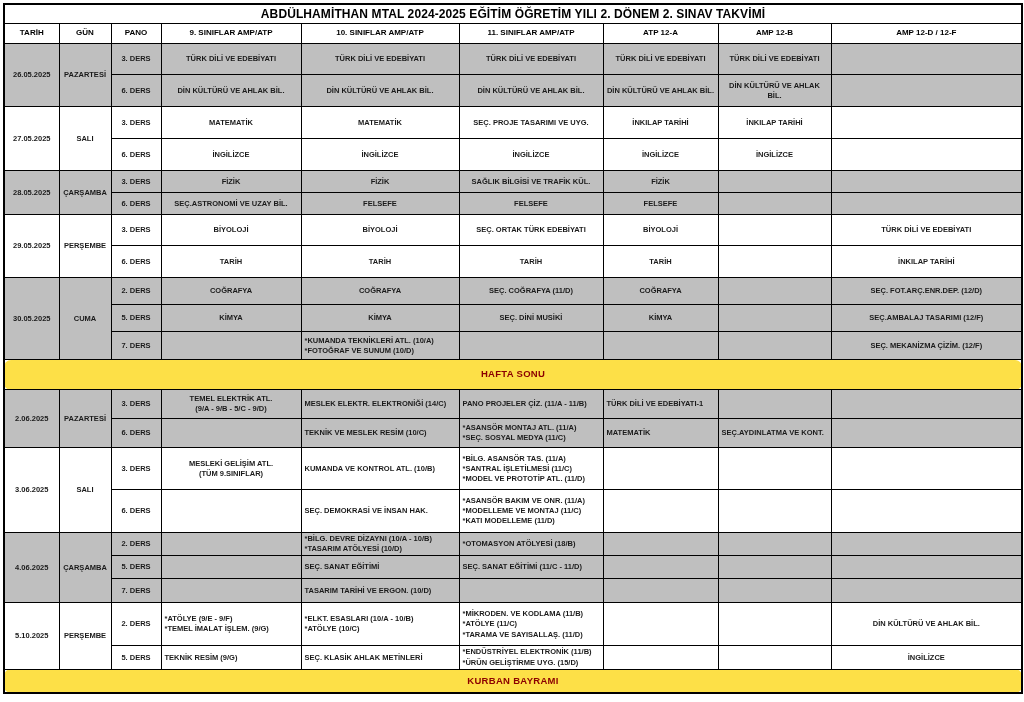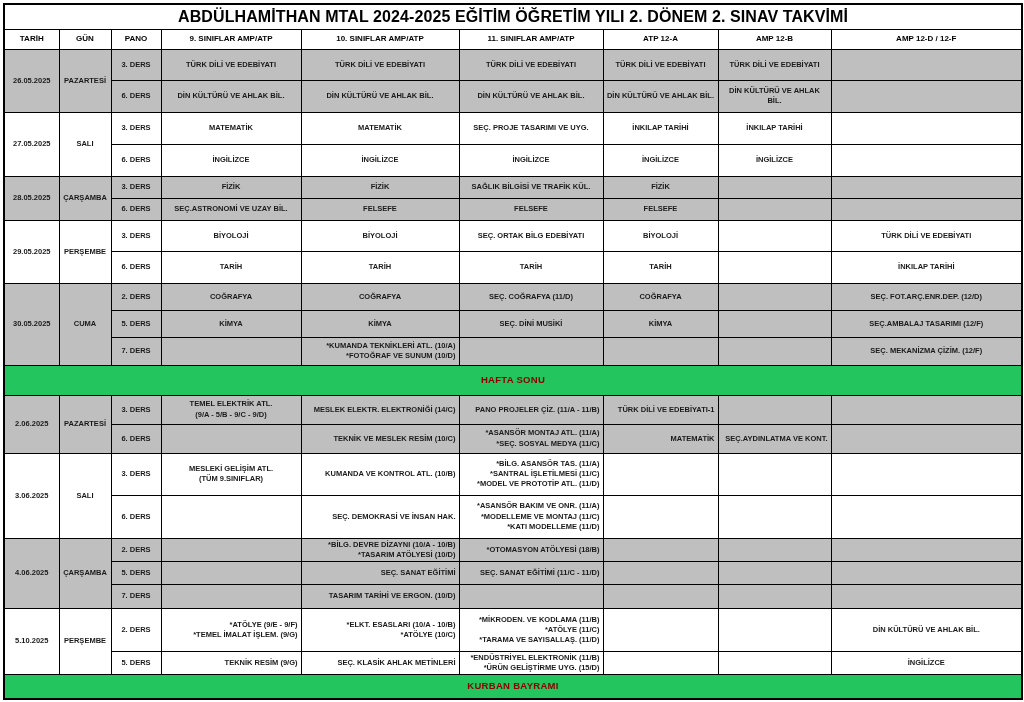--- a/index.html
+++ b/index.html
@@ -1,27 +1,27 @@
 <!DOCTYPE html>
 <html><head>
 <meta charset="utf-8">
 <style>
   html,body{margin:0;padding:0;background:#ffffff;}
   body{font-family:"Liberation Sans", sans-serif;}
   .wrap{padding:3px 3px;}
   table{border-collapse:collapse;table-layout:fixed;width:1018px;border:2px solid #000;}
   td{border:1px solid #000;font-weight:bold;font-size:7.5px;line-height:1.35;color:#1a1a1a;
      text-align:center;vertical-align:middle;padding:1px 3px;white-space:pre-line;overflow:hidden;}
-  tr.title-row td{font-size:16px;letter-spacing:.1px;color:#000;background:#fff;}
+  tr.title-row td{font-size:12px;letter-spacing:.1px;color:#000;background:#fff;}
   tr.header-row td{font-size:8px;color:#000;background:#fff;}
   tr.g td{background:#bfbfbf;}
   tr.w td{background:#ffffff;}
-  tr.banner-row td{background:#22c55e;color:#8b0000;font-size:9.5px;letter-spacing:.3px;
-     border-left:2px solid #000;border-right:2px solid #000;}
-  td.tl{text-align:right;}
+  tr.banner-row td{background:#fde047;color:#8b0000;font-size:9.5px;letter-spacing:.3px;
+     border-left:2px solid #000;border-right:2px solid #000;border-radius:7px;}
+  td.tl{text-align:left;}
 </style>
 </head>
 <body>
 
 <div class="wrap">
 <table>
   <colgroup>
     <col style="width:55px">
         <col style="width:52px">
         <col style="width:50px">
@@ -112,21 +112,21 @@
     <td></td>
     <td></td>
   </tr>
 
   <tr class="w" style="height:31px">
     <td rowspan="2">29.05.2025</td>
     <td rowspan="2">PERŞEMBE</td>
     <td>3. DERS</td>
     <td>BİYOLOJİ</td>
     <td>BİYOLOJİ</td>
-    <td>SEÇ. ORTAK BİLG EDEBİYATI</td>
+    <td>SEÇ. ORTAK TÜRK EDEBİYATI</td>
     <td>BİYOLOJİ</td>
     <td></td>
     <td>TÜRK DİLİ VE EDEBİYATI</td>
   </tr>
   <tr class="w" style="height:32px">
     <td>6. DERS</td>
     <td>TARİH</td>
     <td>TARİH</td>
     <td>TARİH</td>
     <td>TARİH</td>
@@ -167,21 +167,21 @@
 
   <tr class="banner-row" style="height:30px">
     <td colspan="9">HAFTA SONU</td>
   </tr>
 
   <tr class="g" style="height:29px">
     <td rowspan="2">2.06.2025</td>
     <td rowspan="2">PAZARTESİ</td>
     <td>3. DERS</td>
     <td>TEMEL ELEKTRİK ATL.
-(9/A - 5/B - 9/C - 9/D)</td>
+(9/A - 9/B - 5/C - 9/D)</td>
     <td class="tl">MESLEK ELEKTR. ELEKTRONİĞİ (14/C)</td>
     <td class="tl">PANO PROJELER ÇİZ. (11/A - 11/B)</td>
     <td class="tl">TÜRK DİLİ VE EDEBİYATI-1</td>
     <td></td>
     <td></td>
   </tr>
   <tr class="g" style="height:29px">
     <td>6. DERS</td>
     <td></td>
     <td class="tl">TEKNİK VE MESLEK RESİM (10/C)</td>

